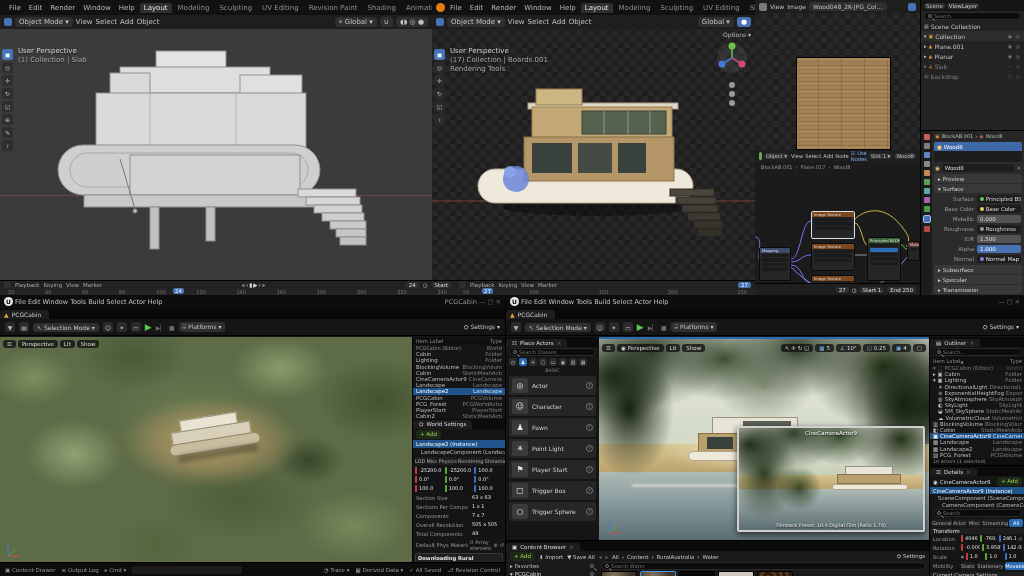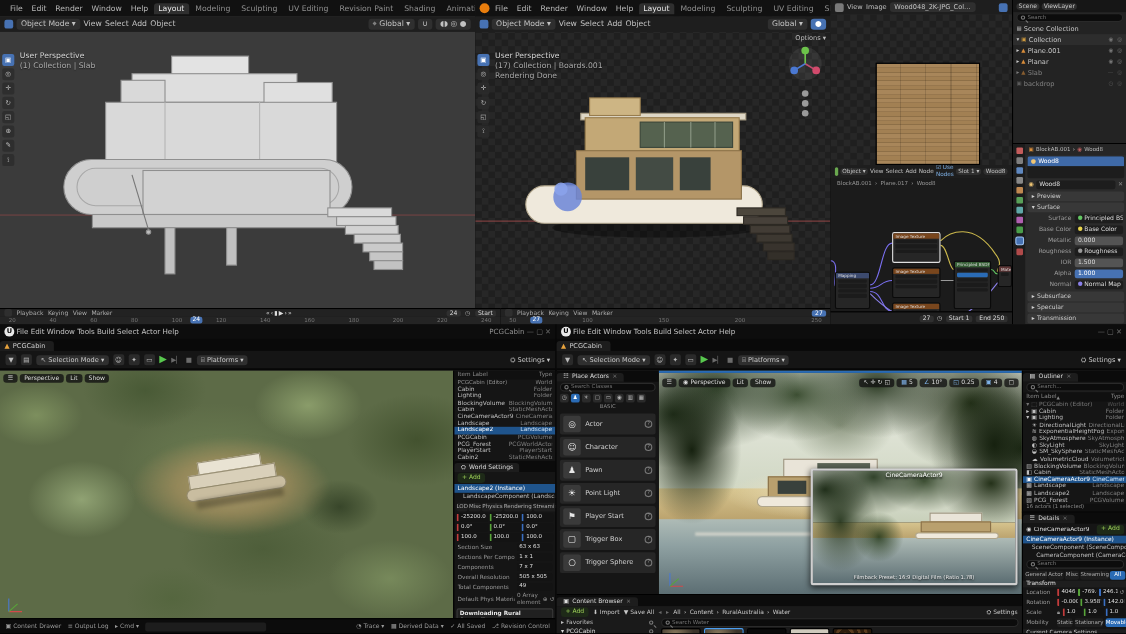--- a/index.html
+++ b/index.html
@@ -227,21 +227,21 @@
         <circle cx="27" cy="23" r="3.5" fill="#d24a6c"></circle>
           <circle cx="17" cy="5" r="3.5" fill="#6cc24a"></circle>
           <circle cx="7" cy="23" r="3.5" fill="#4a78d2"></circle>
         <circle cx="17" cy="44" r="3" fill="#9a9a9a"></circle>
           <circle cx="17" cy="53" r="3" fill="#9a9a9a"></circle>
           <circle cx="17" cy="62" r="3" fill="#9a9a9a"></circle>
       </svg>
       <div class="vp-overlay">
         <div>User Perspective</div>
         <div style="color:#a9a9a9">(17) Collection | Boards.001</div>
-        <div style="color:#a9a9a9">Rendering Done</div>
+        <div style="color:#a9a9a9">Rendering Tools</div>
       </div>
       <div class="toolcol">
         <span class="tool act">▣</span>
         <span class="tool">◎</span>
         <span class="tool">✛</span>
         <span class="tool">↻</span>
         <span class="tool">◱</span>
         <span class="tool">⟟</span>
       </div>
       <svg class="abs" style="left:0;top:20px" width="323" height="230" viewBox="0 0 323 230">

